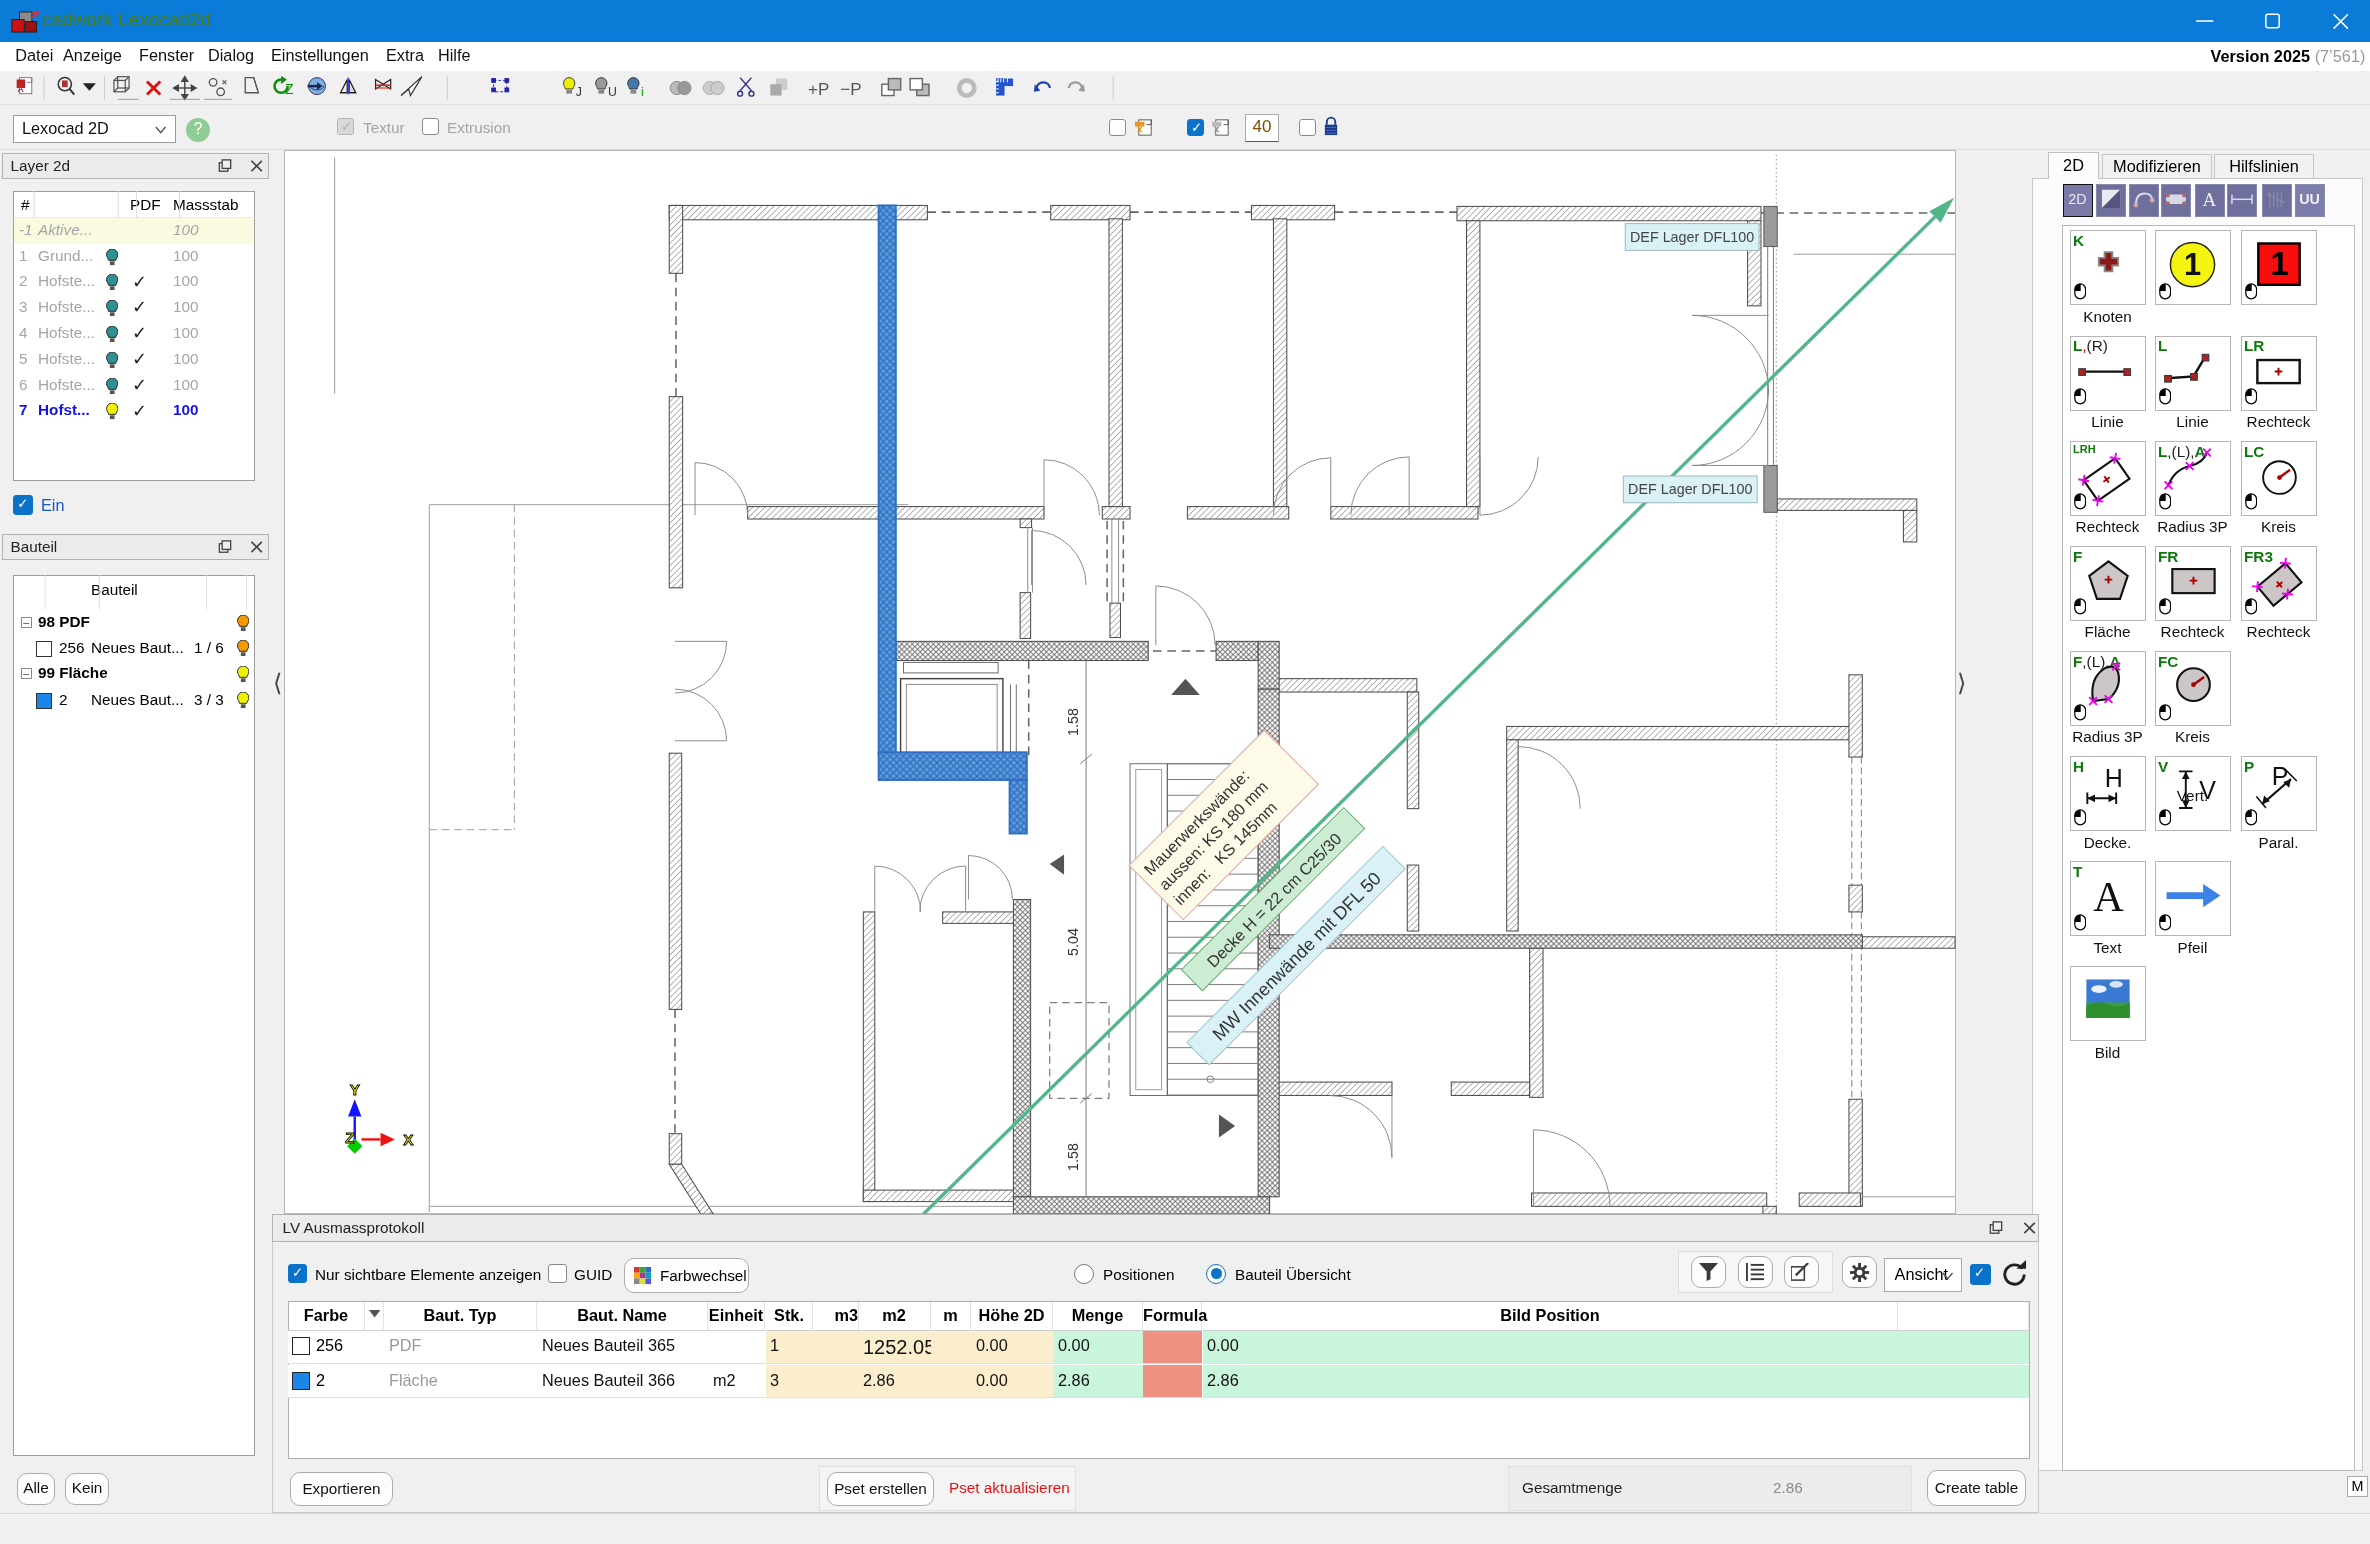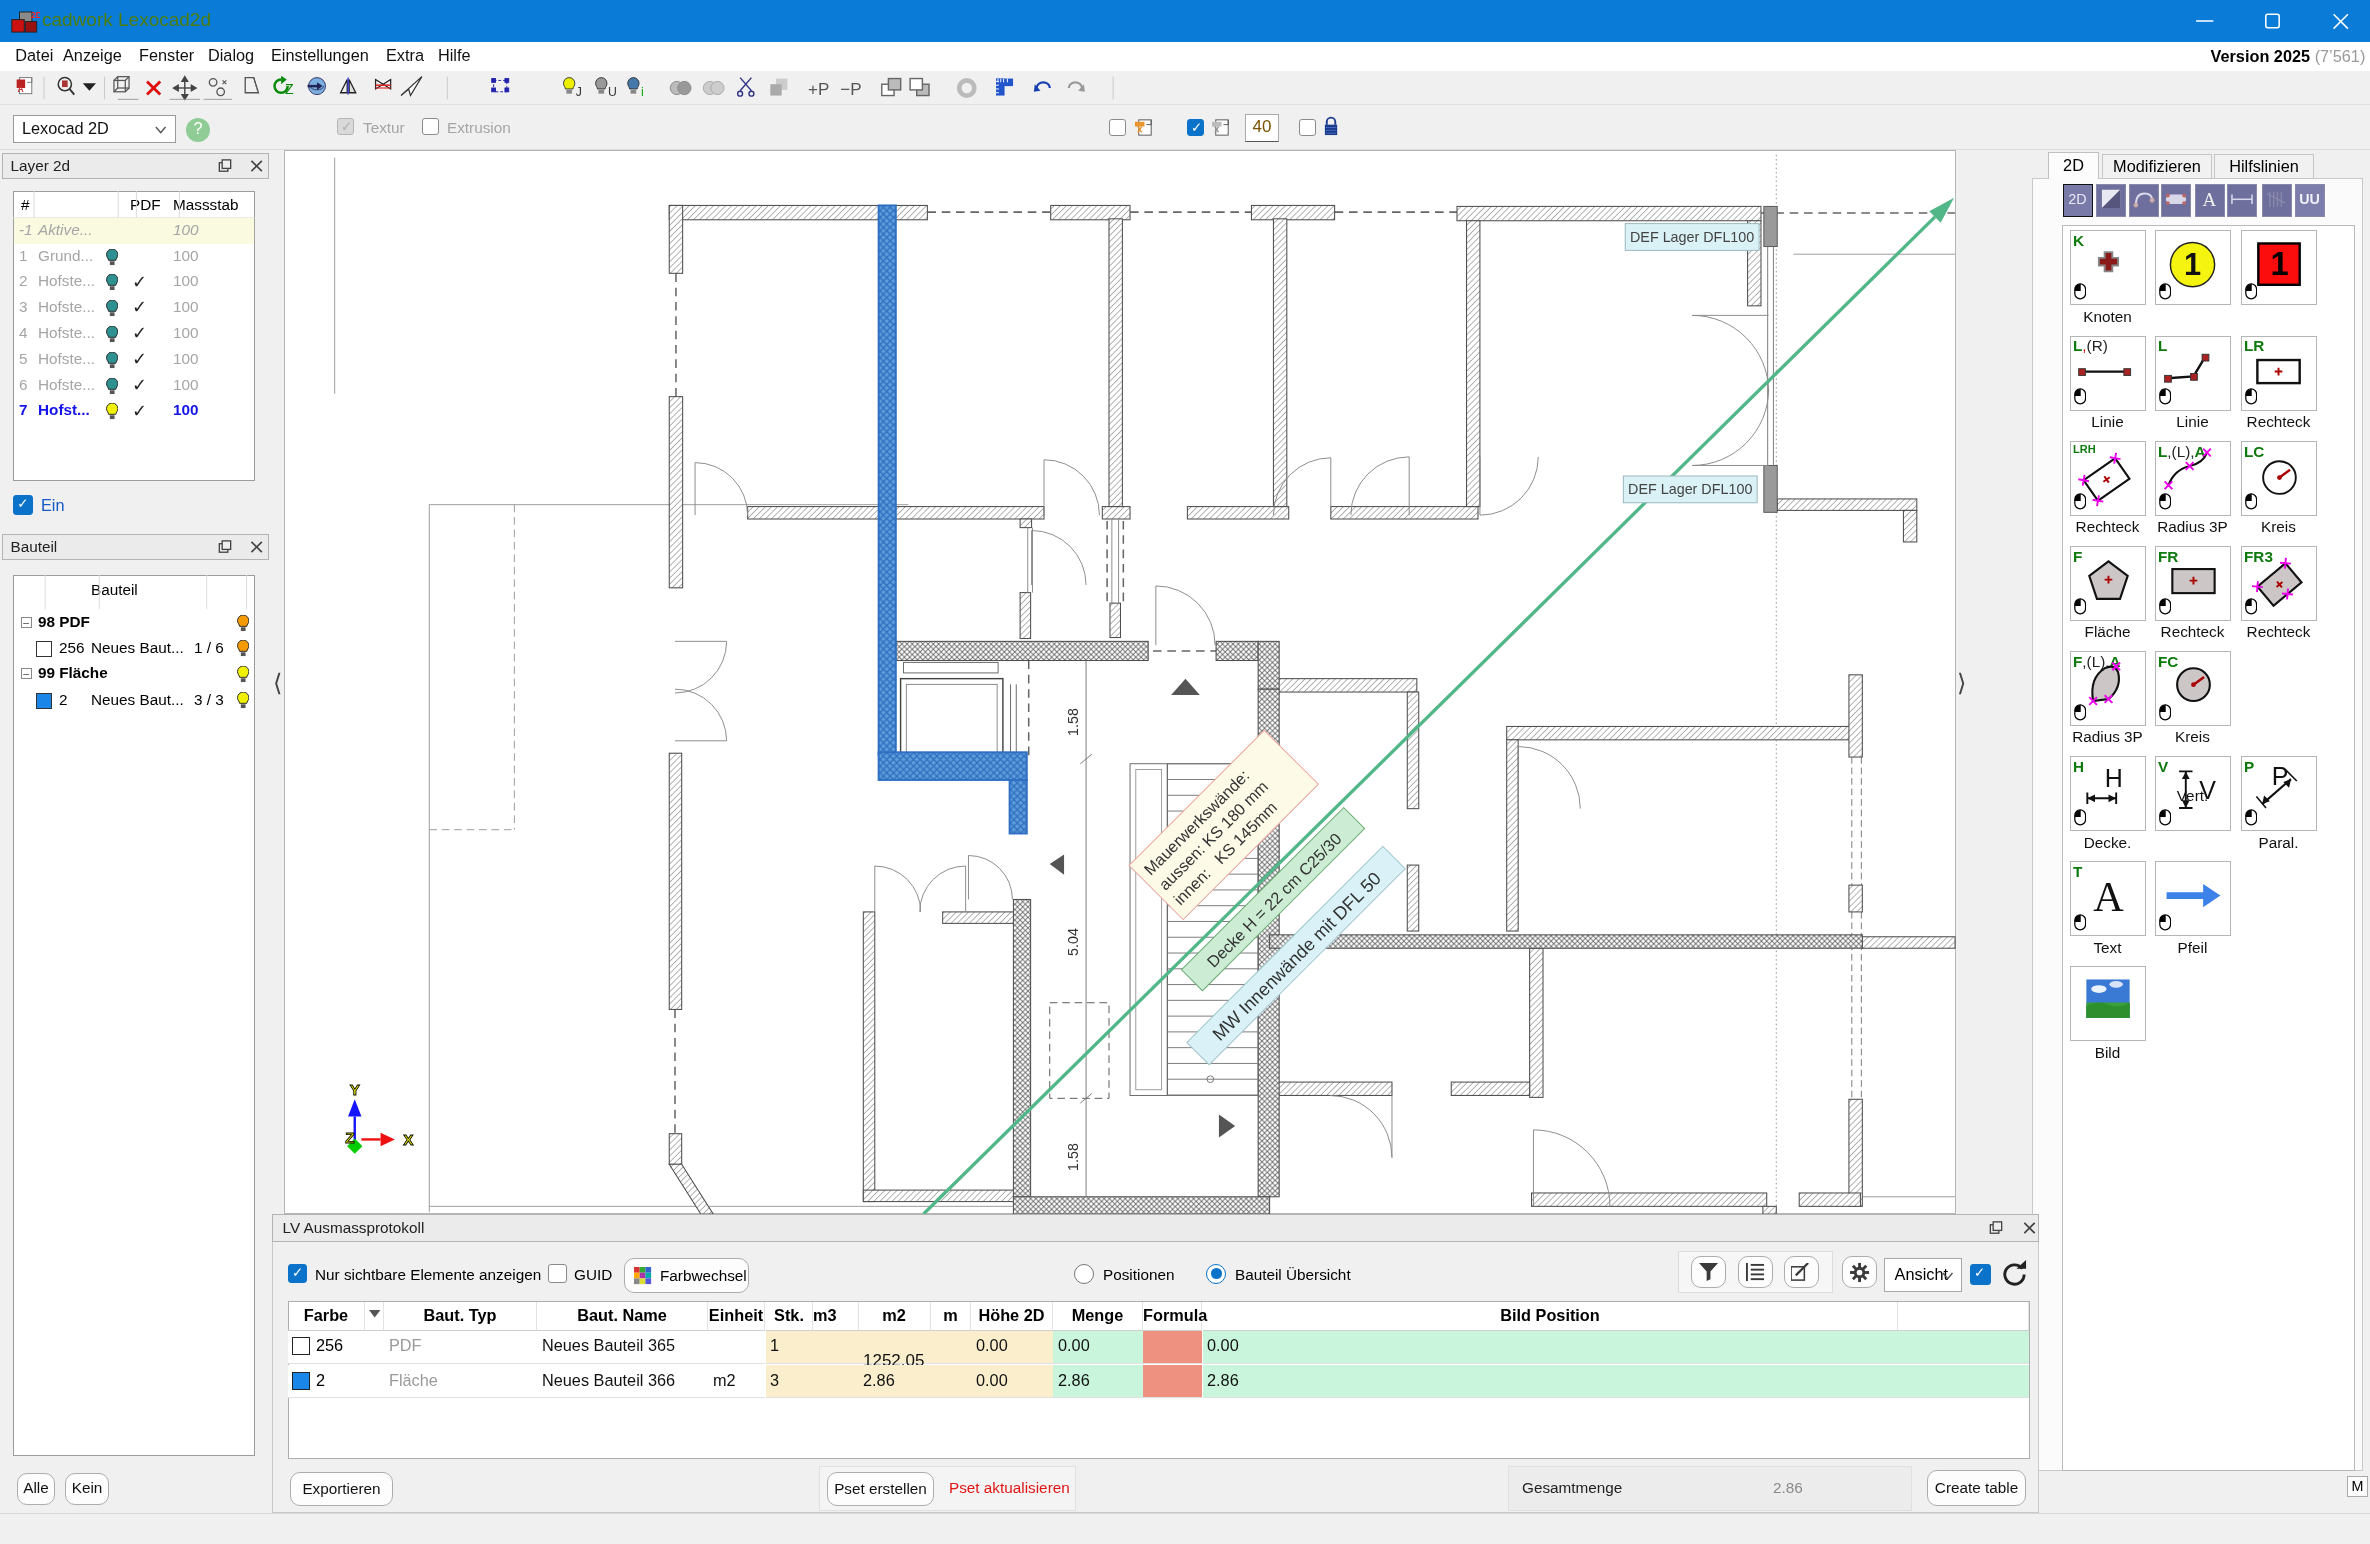--- a/index.html
+++ b/index.html
@@ -1104,21 +1104,21 @@
   </svg>
 
 <div class="abs" style="left:288px;top:1301px;width:1742px;height:158px;background:#fff;border:1px solid #adadad;"></div>
 <div id="lvtable">
     <div class="abs" style="left:288px;top:1302px;width:77px;height:29px;border-right:1px solid #e3e3e3;border-bottom:1px solid #cfcfcf;font-size:16.3px;font-weight:bold;text-align:center;padding-top:3.8px;">Farbe</div>
     <div class="abs" style="left:365px;top:1302px;width:19px;height:29px;border-right:1px solid #e3e3e3;border-bottom:1px solid #cfcfcf;font-size:16.3px;font-weight:bold;text-align:center;padding-top:3.8px;"></div>
     <div class="abs" style="left:384px;top:1302px;width:153px;height:29px;border-right:1px solid #e3e3e3;border-bottom:1px solid #cfcfcf;font-size:16.3px;font-weight:bold;text-align:center;padding-top:3.8px;">Baut. Typ</div>
     <div class="abs" style="left:537px;top:1302px;width:171px;height:29px;border-right:1px solid #e3e3e3;border-bottom:1px solid #cfcfcf;font-size:16.3px;font-weight:bold;text-align:center;padding-top:3.8px;">Baut. Name</div>
     <div class="abs" style="left:708px;top:1302px;width:57px;height:29px;border-right:1px solid #e3e3e3;border-bottom:1px solid #cfcfcf;font-size:16.3px;font-weight:bold;text-align:center;padding-top:3.8px;">Einheit</div>
     <div class="abs" style="left:766px;top:1302px;width:47px;height:29px;border-right:1px solid #e3e3e3;border-bottom:1px solid #cfcfcf;font-size:16.3px;font-weight:bold;text-align:center;padding-top:3.8px;">Stk.</div>
-    <div class="abs" style="left:813px;top:1302px;width:46px;height:29px;border-right:1px solid #e3e3e3;border-bottom:1px solid #cfcfcf;font-size:16.3px;font-weight:bold;text-align:left;padding-top:3.8px;">m3</div>
+    <div class="abs" style="left:813px;top:1302px;width:46px;height:29px;border-right:1px solid #e3e3e3;border-bottom:1px solid #cfcfcf;font-size:16.3px;font-weight:bold;text-align:right;padding-top:3.8px;">m3</div>
     <div class="abs" style="left:858px;top:1302px;width:73px;height:29px;border-right:1px solid #e3e3e3;border-bottom:1px solid #cfcfcf;font-size:16.3px;font-weight:bold;text-align:center;padding-top:3.8px;">m2</div>
     <div class="abs" style="left:931px;top:1302px;width:40px;height:29px;border-right:1px solid #e3e3e3;border-bottom:1px solid #cfcfcf;font-size:16.3px;font-weight:bold;text-align:center;padding-top:3.8px;">m</div>
     <div class="abs" style="left:971px;top:1302px;width:82px;height:29px;border-right:1px solid #e3e3e3;border-bottom:1px solid #cfcfcf;font-size:16.3px;font-weight:bold;text-align:center;padding-top:3.8px;">Höhe 2D</div>
     <div class="abs" style="left:1053px;top:1302px;width:90px;height:29px;border-right:1px solid #e3e3e3;border-bottom:1px solid #cfcfcf;font-size:16.3px;font-weight:bold;text-align:center;padding-top:3.8px;">Menge</div>
     <div class="abs" style="left:1143px;top:1302px;width:59px;height:29px;border-right:1px solid #e3e3e3;border-bottom:1px solid #cfcfcf;font-size:16.3px;font-weight:bold;text-align:center;padding-top:3.8px;">Formula</div>
     <div class="abs" style="left:1203px;top:1302px;width:695px;height:29px;border-right:1px solid #e3e3e3;border-bottom:1px solid #cfcfcf;font-size:16.3px;font-weight:bold;text-align:center;padding-top:3.8px;">Bild Position</div>
     <div class="abs" style="left:1897px;top:1302px;width:132px;height:29px;border-right:1px solid #e3e3e3;border-bottom:1px solid #cfcfcf;font-size:16.3px;font-weight:bold;text-align:center;padding-top:3.8px;"></div>
     <svg class="abs" style="left:368px;top:1308px" width="13.4" height="11.5" viewBox="0 0 14 12">
       <polygon points="1,2 13,2 7,10" fill="#555"></polygon>
     </svg>
@@ -1126,21 +1126,21 @@
     <div class="abs" style="left:365px;top:1331px;width:19px;height:33px;background:#fff;border-bottom:1px solid #e0e0e0;"></div>
     <div class="abs" style="left:384px;top:1331px;width:153px;height:33px;background:#fff;border-bottom:1px solid #e0e0e0;"></div>
     <div class="abs" style="left:389px;top:1336px;font-size:16.3px;color:#9a9a9a;">PDF</div>
     <div class="abs" style="left:537px;top:1331px;width:171px;height:33px;background:#fff;border-bottom:1px solid #e0e0e0;"></div>
     <div class="abs" style="left:542px;top:1336px;font-size:16.3px;color:#111;">Neues Bauteil 365</div>
     <div class="abs" style="left:708px;top:1331px;width:57px;height:33px;background:#fff;border-bottom:1px solid #e0e0e0;"></div>
     <div class="abs" style="left:766px;top:1331px;width:47px;height:33px;background:#faeecd;border-bottom:1px solid #e0e0e0;"></div>
     <div class="abs" style="left:770px;top:1336px;font-size:16.3px;color:#111;">1</div>
     <div class="abs" style="left:813px;top:1331px;width:46px;height:33px;background:#faeecd;border-bottom:1px solid #e0e0e0;"></div>
     <div class="abs" style="left:858px;top:1331px;width:73px;height:33px;background:#faeecd;border-bottom:1px solid #e0e0e0;"></div>
-    <div class="abs" style="left:863px;top:1336px;font-size:17px;color:#111;margin-top:15px;">1252.05</div>
+    <div class="abs" style="left:863px;top:1336px;font-size:20px;color:#111;">1252.05</div>
     <div class="abs" style="left:931px;top:1331px;width:40px;height:33px;background:#faeecd;border-bottom:1px solid #e0e0e0;"></div>
     <div class="abs" style="left:971px;top:1331px;width:82px;height:33px;background:#faeecd;border-bottom:1px solid #e0e0e0;"></div>
     <div class="abs" style="left:976px;top:1336px;font-size:16.3px;color:#111;">0.00</div>
     <div class="abs" style="left:1053px;top:1331px;width:90px;height:33px;background:#c9f5dd;border-bottom:1px solid #e0e0e0;"></div>
     <div class="abs" style="left:1058px;top:1336px;font-size:16.3px;color:#111;">0.00</div>
     <div class="abs" style="left:1143px;top:1331px;width:59px;height:33px;background:#ef9181;border-bottom:1px solid #e0e0e0;"></div>
     <div class="abs" style="left:1203px;top:1331px;width:695px;height:33px;background:#c9f5dd;border-bottom:1px solid #e0e0e0;"></div>
     <div class="abs" style="left:1207px;top:1336px;font-size:16.3px;color:#111;">0.00</div>
     <div class="abs" style="left:1897px;top:1331px;width:132px;height:33px;background:#c9f5dd;border-bottom:1px solid #e0e0e0;"></div>
     <div class="abs" style="left:292px;top:1337px;width:18px;height:18px;border:1.9px solid #222;background:#fff;"></div>

